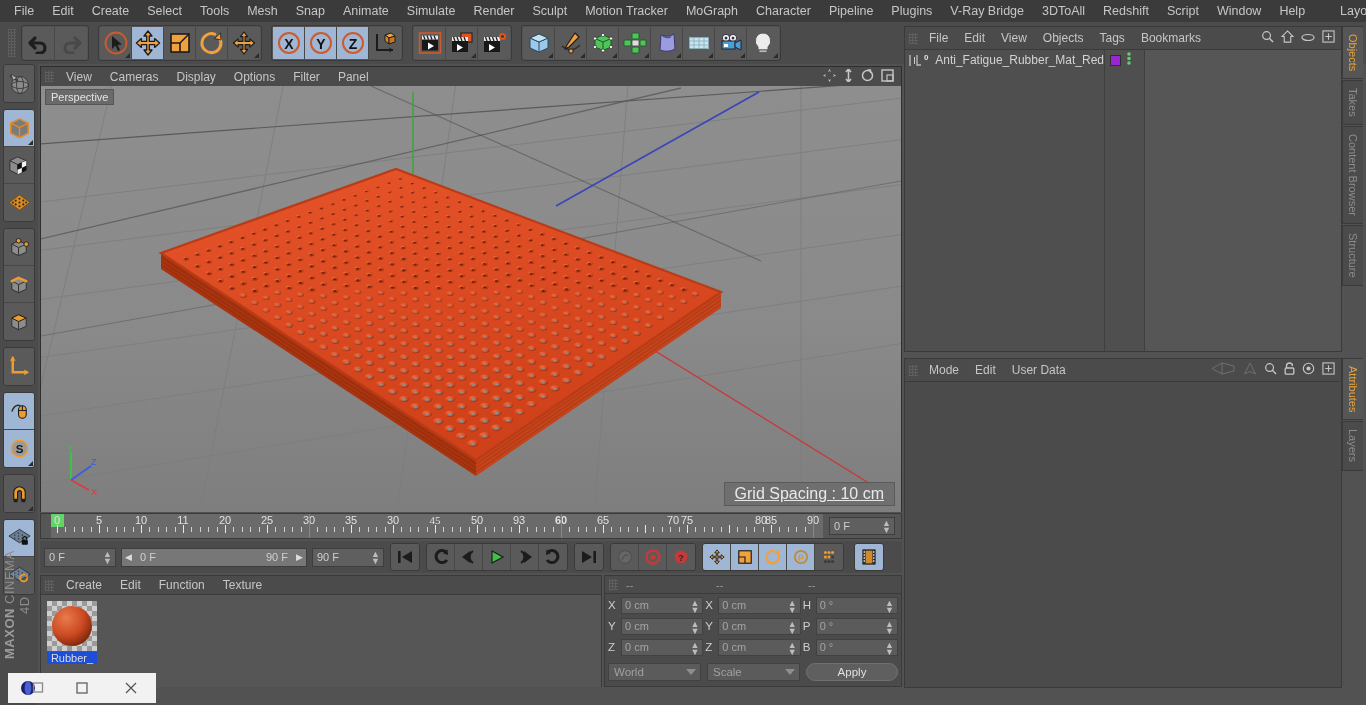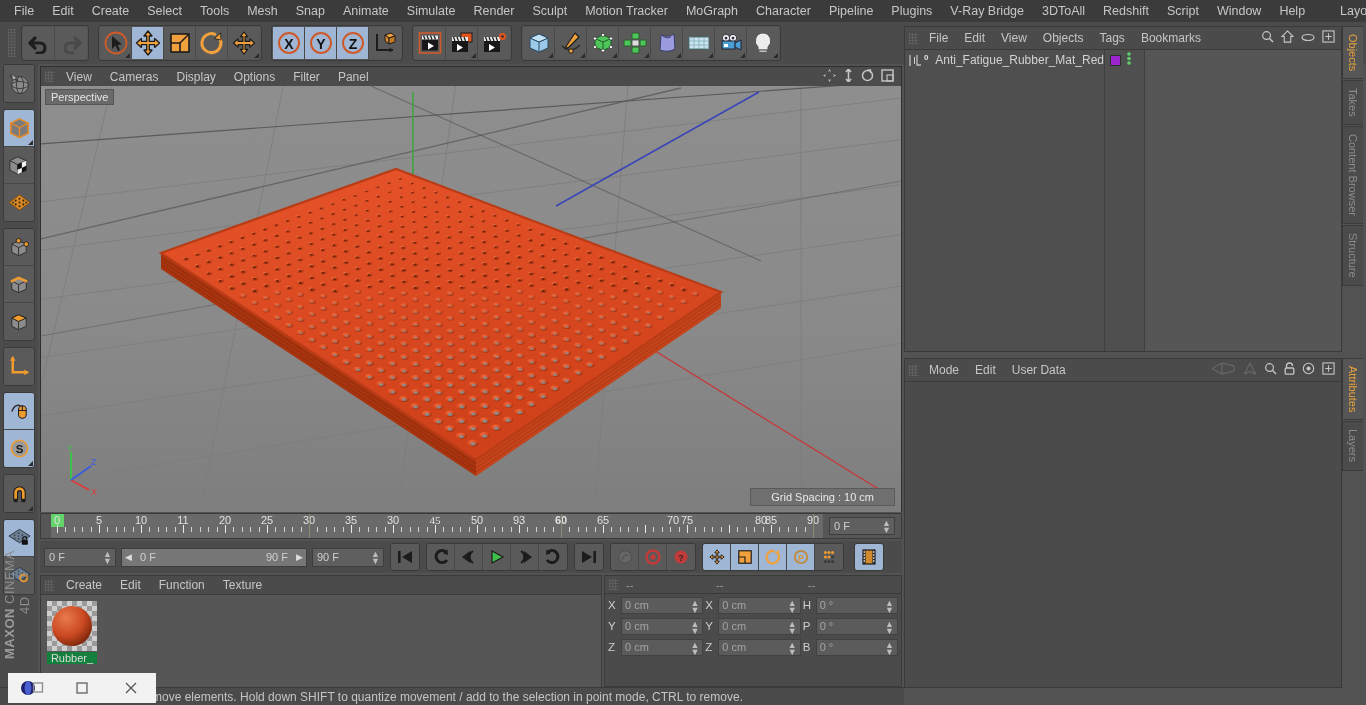--- a/index.html
+++ b/index.html
@@ -56,21 +56,21 @@
      background:repeating-linear-gradient(0deg,#6d6d6d 0 1px, transparent 1px 3px),
                 repeating-linear-gradient(90deg,#6d6d6d 0 1px, transparent 1px 3px); opacity:.6;}
   .viewicons { margin-left:auto; display:flex; gap:7px; padding-right:7px; color:#c0c0c0; }
   .canvas { position:relative; width:100%; height:426px; overflow:hidden; background:#8a8a8a; }
   .persp-label {
     position:absolute; left:4px; top:3px; background:#6a6a6a; color:#e5e5e5;
     font-size:11px; padding:1px 5px; border:1px solid #555; z-index:6;
   }
   .grid-label {
     position:absolute; right:6px; bottom:6px; background:#6f6f6f; color:#e8e8e8;
-    font-size:11px; padding:2px 20px; border:1px solid #5a5a5a; z-index:6;
+    font-size:16px; padding:2px 10px; border:1px solid #5a5a5a; z-index:6;text-decoration:underline;
   }
   .axisgizmo { position:absolute; left:16px; bottom:16px; width:56px; height:56px; z-index:6; }
 
   
   .timebar { position:absolute; left:40px; top:513px; width:862px; height:26px; background:#565656;
              border:1px solid #3a3a3a; display:flex; align-items:center; }
   .ruler { position:relative; flex:1; height:24px; background:#6a6a6a; margin-left:10px; }
   .ruler .tk { position:absolute; top:13px; width:1px; height:5px; background:#d0d0d0; }
   .ruler .tkM { position:absolute; top:11px; width:1px; height:8px; background:#e8e8e8; }
   .ruler .lbl { position:absolute; top:0px; font-size:11px; color:#e0e0e0; transform:translateX(-50%); }
@@ -101,21 +101,21 @@
                border-bottom:1px solid #3a3a3a;}
   .panelmenu .mi { padding:0 9px; font-size:12px; color:#c6c6c6; }
   .matarea { position:relative; height:92px; background:#565656; }
   .matitem { position:absolute; left:6px; top:6px; width:50px; }
   .matthumb { width:50px; height:50px;
      background-image:
        linear-gradient(45deg,#9a9a9a 25%, transparent 25%, transparent 75%, #9a9a9a 75%),
        linear-gradient(45deg,#9a9a9a 25%, #cfcfcf 25%, #cfcfcf 75%, #9a9a9a 75%);
      background-size:10px 10px; background-position:0 0, 5px 5px;
      display:flex; align-items:center; justify-content:center; }
-  .matname { font-size:11px; color:#dcdcdc; background:#15803d; text-align:center;
+  .matname { font-size:11px; color:#dcdcdc; background:#1d4ed8; text-align:center;
              margin-top:1px; padding:0 2px; white-space:nowrap; overflow:hidden; }
 
   
   .coordpanel { position:absolute; left:604px; top:575px; width:298px; height:112px;
                 background:#4b4b4b; border:1px solid #3a3a3a; }
   .coordhdr { height:18px; display:flex; align-items:center; border-bottom:1px solid #3a3a3a;
               padding-left:4px; font-size:11px; color:#9b9b9b; }
   .coordhdr span { color:#9b9b9b; }
   .crow { display:flex; align-items:center; height:20px; margin:1px 3px 0 3px; gap:2px; }
   .clab { width:11px; text-align:left; font-size:11.5px; color:#cfcfcf; }
@@ -2088,20 +2088,31 @@
           <span>0 cm</span>
           <span class="spin">▲<br>▼</span>
         </span>
       <span class="clab">B</span>
       <span class="cfld">
           <span>0 °</span>
           <span class="spin">▲<br>▼</span>
         </span>
     </div>
 
+    <div class="crow2">
+      <span class="dropd">
+        <span>World</span>
+        <span class="caret"></span>
+      </span>
+      <span class="dropd">
+        <span>Scale</span>
+        <span class="caret"></span>
+      </span>
+      <span class="applybtn">Apply</span>
+    </div>
   </div>
 
   <div class="objpanel">
     <div class="objhdr">
       <div class="vmgrip"></div>
       <div id="objmenuitems" style="display:flex;">
           <div class="mi">File</div>
           <div class="mi">Edit</div>
           <div class="mi">View</div>
           <div class="mi">Objects</div>
@@ -2215,23 +2226,20 @@
       <div class="vtab on">Objects</div>
       <div class="vtab">Takes</div>
       <div class="vtab">Content Browser</div>
       <div class="vtab">Structure</div>
     </div>
   <div class="vtabs" id="vtabs-bottom" style="top:358px;">
       <div class="vtab on">Attributes</div>
       <div class="vtab">Layers</div>
     </div>
 
-  <div class="statusbar">
-    <span>move elements. Hold down SHIFT to quantize movement / add to the selection in point mode, CTRL to remove.</span>
-  </div>
 
   <div class="winctl">
     <div class="wbtn">
       <svg width="26" height="16" viewBox="0 0 26 16">
         <circle cx="8" cy="8" r="7" fill="#1b1f6e"></circle>
         <ellipse cx="8" cy="8" rx="3.4" ry="7" fill="#4a5fd0"></ellipse>
         <rect x="13.5" y="3" width="9" height="9" fill="none" stroke="#8a8a8a" stroke-width="1.3"></rect>
       </svg>
     </div>
     <div class="wbtn">

